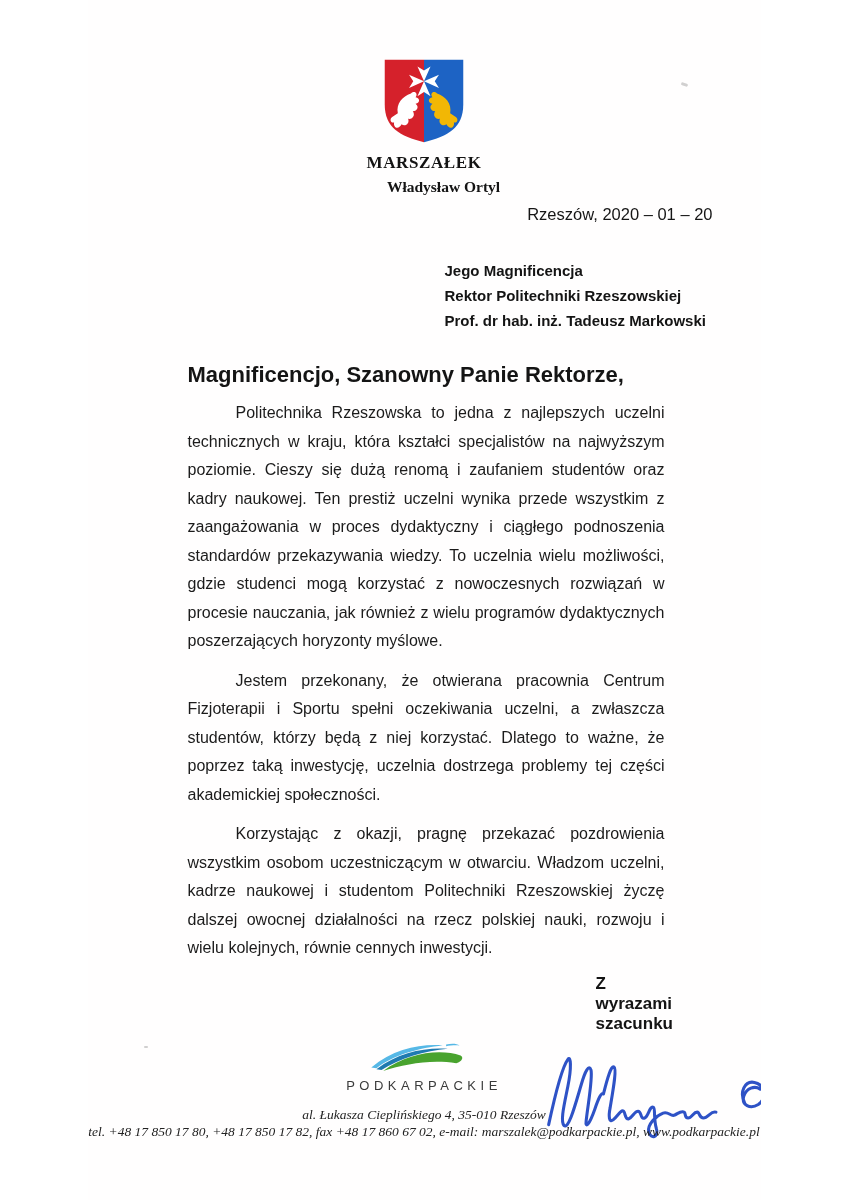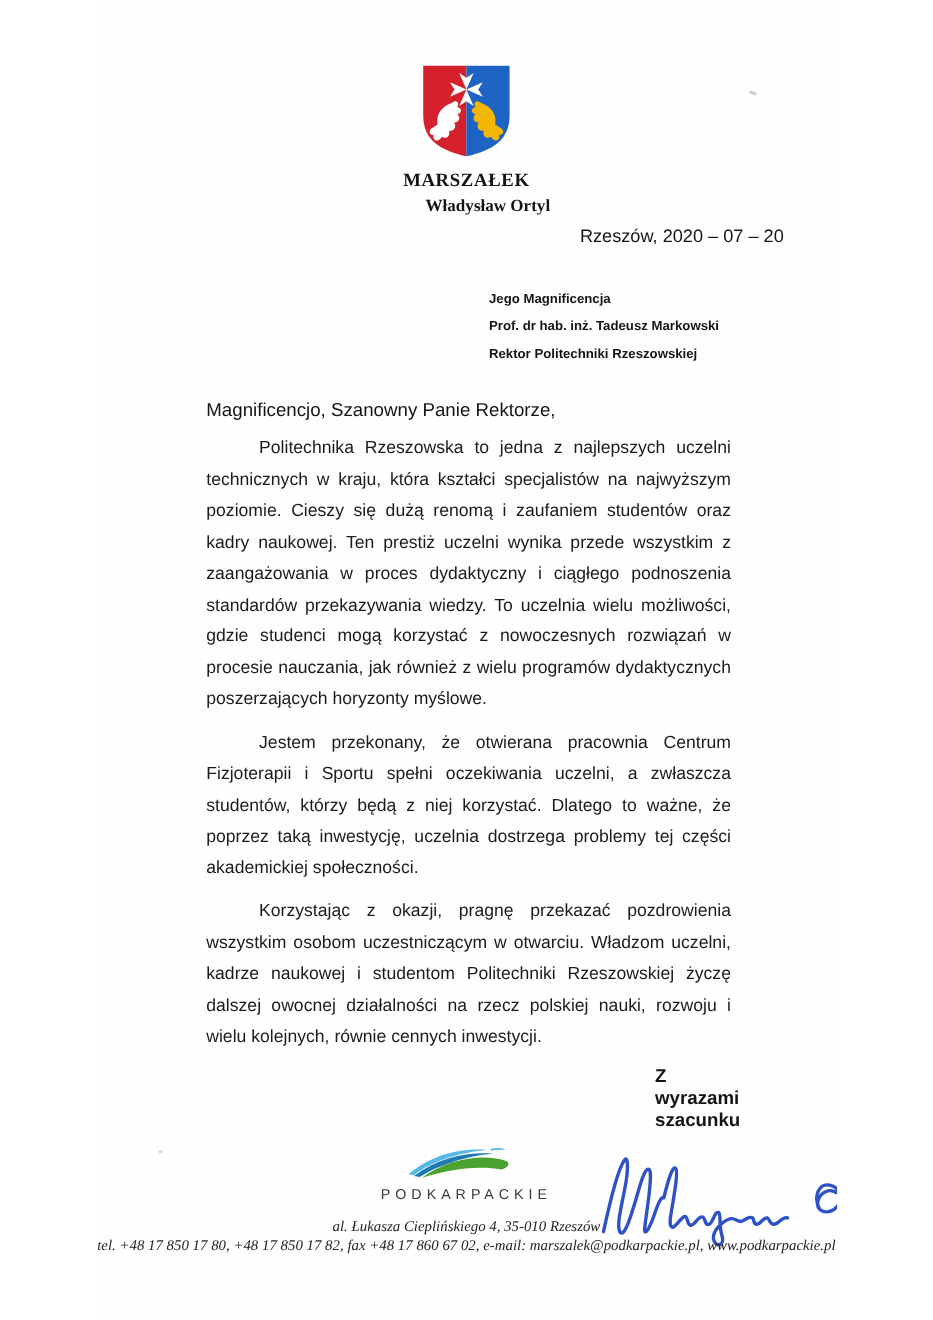--- a/index.html
+++ b/index.html
@@ -27,25 +27,25 @@
     font-weight:bold; font-size:15.5px; margin-top:5px; color:#141414;padding-left:39px;
   }
   
   .dateline {
     text-align:right; padding-right:48px;
     font-size:16.5px; margin-top:9px; color:#161616;
   }
   
   .recipient {
     margin:34px 0 0 357px;
-    font-weight:bold; font-size:12px; line-height:25px; color:#141414;
+    font-weight:bold; font-size:15px; line-height:25px; color:#141414;
   }
   
   .body-block { margin:0 96px 0 100px; font-size:16px; }
-  .salutation { font-weight:normal; font-size:17px; margin-top:29px; color:#141414; }
+  .salutation { font-weight:bold; font-size:22px; margin-top:29px; color:#141414; }
   p.para {
     text-align:justify; text-indent:48px;
     line-height:28.5px; margin:11px 0 0 0; color:#1b1b1b;
   }
   p.para.first { margin-top:21px; }
   .closing {
     font-weight:bold; font-size:17px;
     margin:11px 0 0 408px; color:#141414;
   }
   .signature { margin:8px 0 0 352px; width:300px; height:100px; }
@@ -89,26 +89,26 @@
       </g>
 
       <path fill="#ffffff" d="M30,38 c4,-4 8,0 5,4 c5,1 5,6 0,7 c4,3 2,8 -3,8 c3,4 0,9 -5,8 c2,5 -3,9 -7,6 c-3,6 -9,4 -8,-2 c-4,1 -5,-4 -2,-6 l6,-4 c-2,-10 5,-18 14,-21 z"></path>
 
       <path d="M58,38 c-4,-4 -8,0 -5,4 c-5,1 -5,6 0,7 c-4,3 -2,8 3,8 c-3,4 0,9 5,8 c-2,5 3,9 7,6 c3,6 9,4 8,-2 c4,1 5,-4 2,-6 l-6,-4 c2,-10 -5,-18 -14,-21 z" fill="#f2b705"></path>
     </svg>
     <div class="office-line1">MARSZAŁEK</div>
     <div class="person-name">Władysław Ortyl</div>
   </div>
 
-  <div class="dateline">Rzeszów, 2020 – 07 – 20</div>
+  <div class="dateline">Rzeszów, 2020 – 01 – 20</div>
 
   <div class="recipient">
     <div>Jego Magnificencja</div>
+    <div>Rektor Politechniki Rzeszowskiej</div>
     <div>Prof. dr hab. inż. Tadeusz Markowski</div>
-    <div>Rektor Politechniki Rzeszowskiej</div>
   </div>
 
   <div class="body-block">
     <div class="salutation">Magnificencjo, Szanowny Panie Rektorze,</div>
     <p class="para">Politechnika Rzeszowska to jedna z najlepszych uczelni technicznych w kraju, która kształci specjalistów na najwyższym poziomie. Cieszy się dużą renomą i zaufaniem studentów oraz kadry naukowej. Ten prestiż uczelni wynika przede wszystkim z zaangażowania w proces dydaktyczny i ciągłego podnoszenia standardów przekazywania wiedzy. To uczelnia wielu możliwości, gdzie studenci mogą korzystać z nowoczesnych rozwiązań w procesie nauczania, jak również z wielu programów dydaktycznych poszerzających horyzonty myślowe.</p>
     <p class="para">Jestem przekonany, że otwierana pracownia Centrum Fizjoterapii i Sportu spełni oczekiwania uczelni, a zwłaszcza studentów, którzy będą z niej korzystać. Dlatego to ważne, że poprzez taką inwestycję, uczelnia dostrzega problemy tej części akademickiej społeczności.</p>
     <p class="para">Korzystając z okazji, pragnę przekazać pozdrowienia wszystkim osobom uczestniczącym w otwarciu. Władzom uczelni, kadrze naukowej i studentom Politechniki Rzeszowskiej życzę dalszej owocnej działalności na rzecz polskiej nauki, rozwoju i wielu kolejnych, równie cennych inwestycji.</p>
     <div class="closing">Z wyrazami szacunku</div>
 
     

